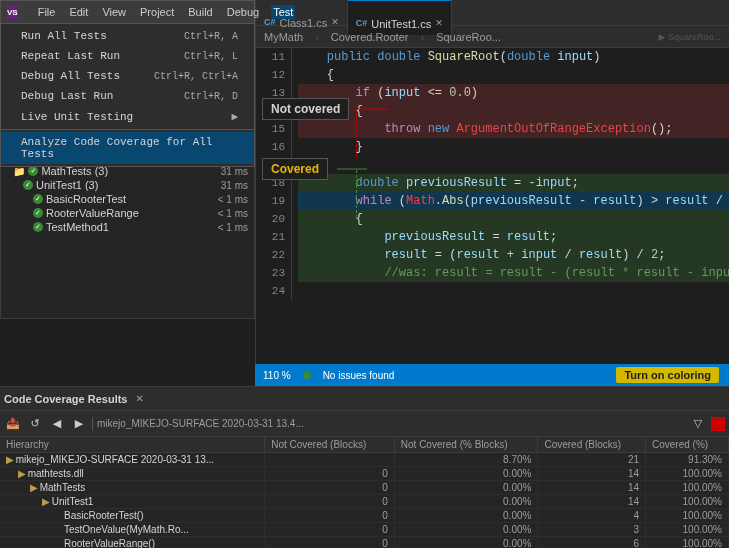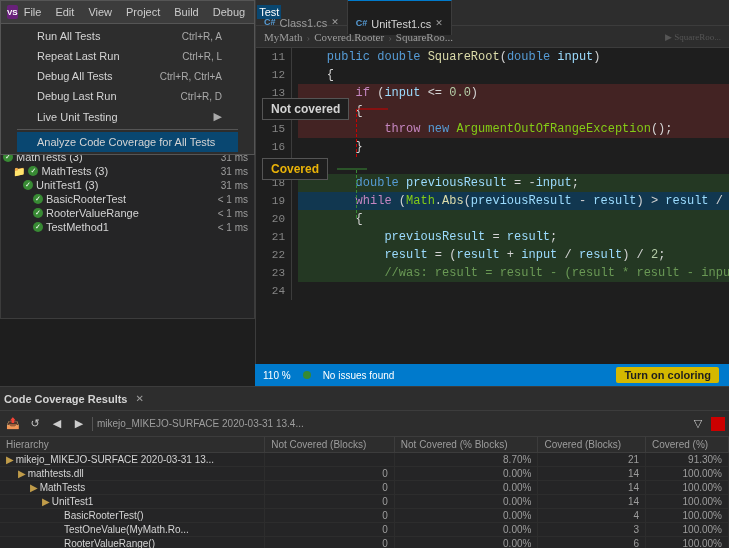--- a/index.html
+++ b/index.html
@@ -21,21 +21,21 @@
       width: 255px;
       background: #2d2d2d;
       border: 1px solid #555;
       z-index: 100;
     }
     .menu-titlebar {
       background: #3c3c3c;
       display: flex;
       align-items: center;
       padding: 4px 6px;
-      gap: 4px;
+      gap: 18px;
       border-bottom: 1px solid #555;
     }
     .menu-titlebar .vs-icon {
       width: 14px; height: 14px;
       background: #68217a;
       border-radius: 2px;
       display: inline-flex;
       align-items: center;
       justify-content: center;
       font-size: 8px;
@@ -44,21 +44,21 @@
     }
     .menu-nav {
       display: flex;
       gap: 10px;
       font-size: 11px;
       color: #ccc;
     }
     .menu-nav span { cursor: pointer; padding: 1px 2px; }
     .menu-nav span.active { background: #094771; color: white; }
 
-    .menu-items { padding: 2px 16px; }
+    .menu-items { padding: 2px 0; font-family: Liberation Mono, monospace; }
     .menu-item {
       display: flex;
       justify-content: space-between;
       align-items: center;
       padding: 4px 16px 4px 20px;
       cursor: pointer;
       color: #d4d4d4;
       font-size: 11px;
     }
     .menu-item .shortcut { color: #aaa; font-size: 10px; }
@@ -183,22 +183,21 @@
 
     .editor-breadcrumb {
       display: flex;
       align-items: center;
       padding: 2px 8px;
       background: #2d2d2d;
       border-bottom: 1px solid #3c3c3c;
       font-size: 11px;
       color: #9d9d9d;
       height: 22px;
-      gap: 4px;
-      font-family: Liberation Serif, serif;
+      gap: 12px;
     }
     .bc-sep { color: #555; }
 
     .editor-refbar {
       display: flex;
       align-items: center;
       padding: 2px 8px;
       background: #252526;
       border-bottom: 1px solid #3c3c3c;
       font-size: 10px;
@@ -245,21 +244,21 @@
     .code-line.covered { background: rgba(57, 135, 52, 0.25); }
     .code-line.not-covered { background: rgba(179, 51, 51, 0.25); }
     .code-line.highlight-blue { background: rgba(9, 71, 113, 0.6); }
 
     .kw { color: #569cd6; }
     .kw2 { color: #c586c0; }
     .fn { color: #dcdcaa; }
     .num { color: #b5cea8; }
     .param { color: #9cdcfe; }
     .comment { color: #6a9955; }
-    .type { color: #84cc16; }
+    .type { color: #ef4444; }
 
     
     .annotation-not-covered {
       position: absolute;
       top: 98px; left: 262px;
       background: #1e1e1e;
       border: 1px solid #555;
       padding: 3px 8px;
       font-size: 12px;
       color: #d4d4d4;

